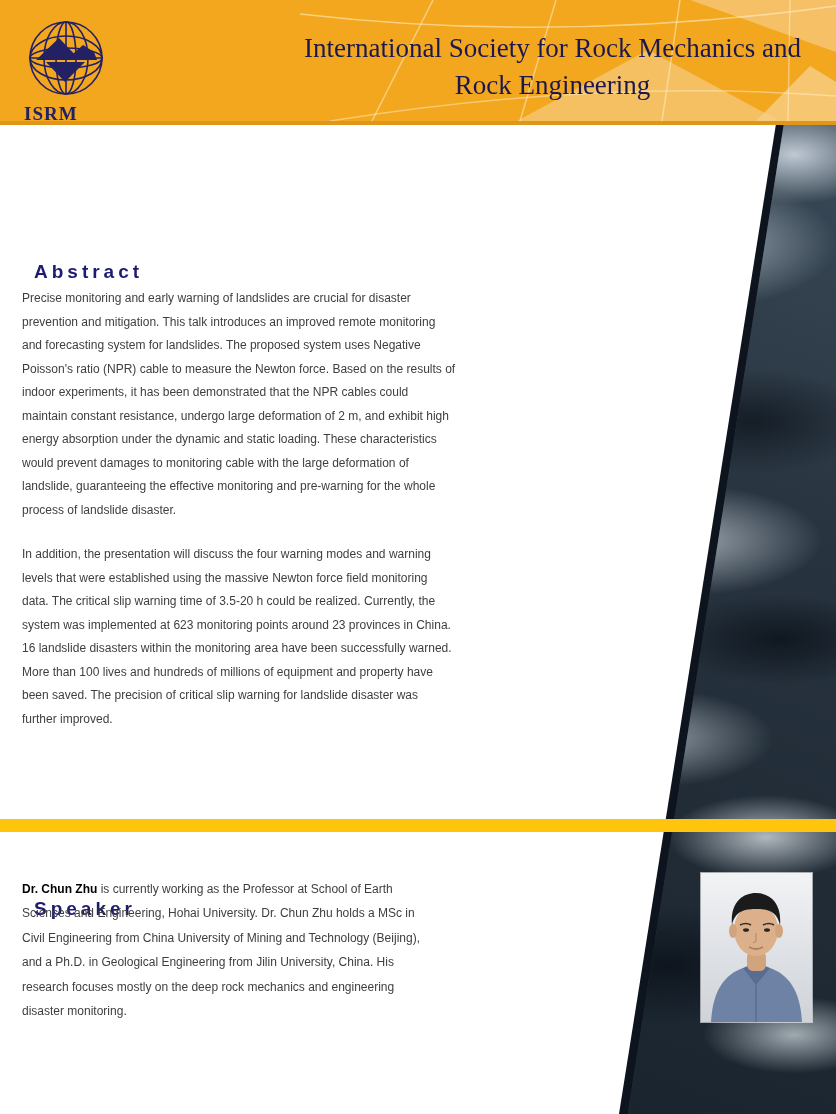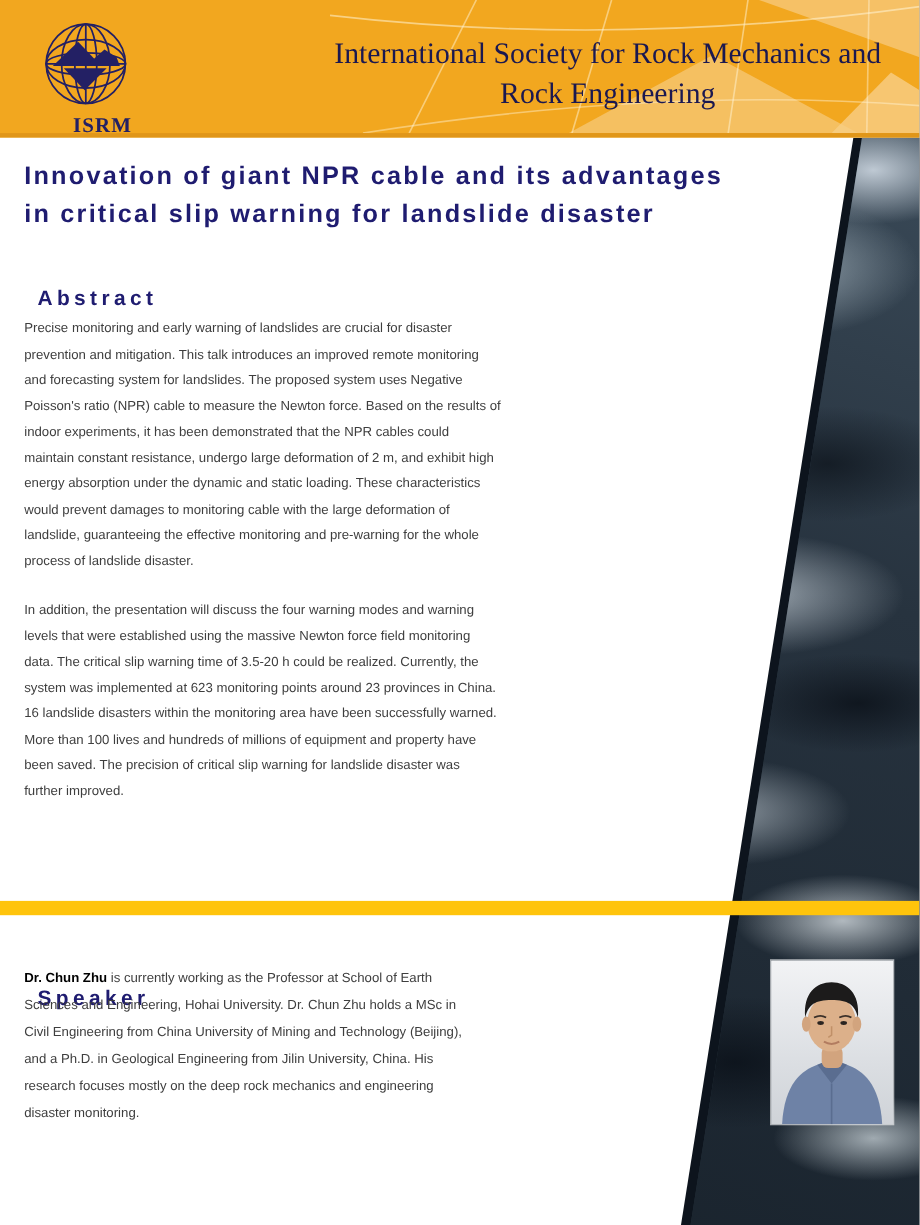--- a/index.html
+++ b/index.html
@@ -7,21 +7,21 @@
     position:relative;width:836px;height:1114px;margin:0 auto;
     background:#ffffff;overflow:hidden;
     font-family:"Liberation Sans",sans-serif;
   }
   
   .header{
     position:absolute;left:0;top:0;width:836px;height:125px;
     background:#F2A71F;border-bottom:4px solid #E09619;box-sizing:border-box;
   }
   .header svg.decor{position:absolute;left:0;top:0;}
-  .logo{position:absolute;left:36px;top:18px;width:84px;text-align:right;}
+  .logo{position:absolute;left:24px;top:18px;width:84px;text-align:left;}
   .logo-text{
     font-family:"Liberation Serif",serif;font-size:19px;letter-spacing:1px;
     color:#232064;margin-top:1px;font-weight:600;
   }
   .org-name{
     position:absolute;left:280px;top:30px;width:545px;
     text-align:center;font-family:"Liberation Serif",serif;
     font-size:27px;line-height:37px;color:#1b1850;
     white-space:pre-line;
   }
@@ -118,22 +118,20 @@
           <polygon points="22,44 61,44 41,64"></polygon>
         </g>
       </svg>
       <div class="logo-text">ISRM</div>
     </div>
 
     <div class="org-name">International Society for Rock Mechanics and
 Rock Engineering</div>
   </div>
 
-  <h1 class="page-title">Innovation of giant NPR cable and its advantages
-in critical slip warning for landslide disaster</h1>
 
   <h2 class="section-heading abstract-heading">Abstract</h2>
   <p class="body-text para1">Precise monitoring and early warning of landslides are crucial for disaster
 prevention and mitigation. This talk introduces an improved remote monitoring
 and forecasting system for landslides. The proposed system uses Negative
 Poisson's ratio (NPR) cable to measure the Newton force. Based on the results of
 indoor experiments, it has been demonstrated that the NPR cables could
 maintain constant resistance, undergo large deformation of 2 m, and exhibit high
 energy absorption under the dynamic and static loading. These characteristics
 would prevent damages to monitoring cable with the large deformation of

